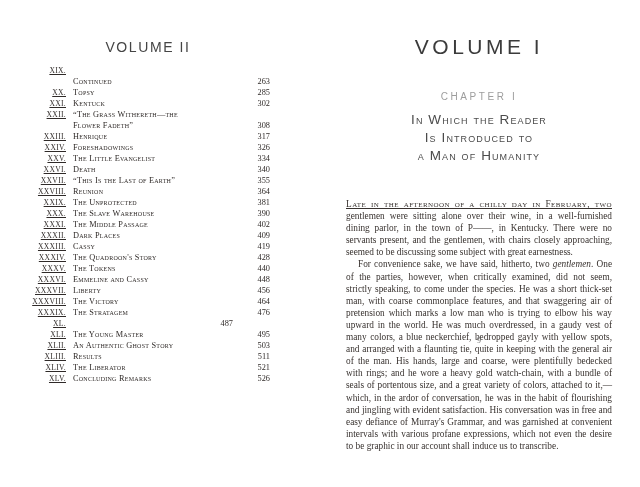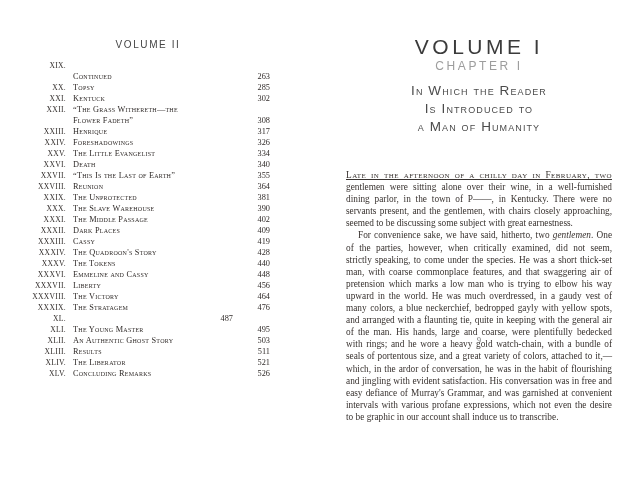--- a/index.html
+++ b/index.html
@@ -4,38 +4,38 @@
 <style>
   * { margin:0; padding:0; box-sizing:border-box; }
   html,body { width:640px; height:487px; background:#ffffff; overflow:hidden;
               font-family:"Liberation Serif", serif; }
   .spread { position:relative; width:640px; height:487px; background:#ffffff; }
 
   
   .page-left { position:absolute; left:26px; top:0; width:244px; height:487px; }
   .toc-heading { margin-top:39px; text-align:center;
                  font-family:"Liberation Sans", sans-serif;
-                 font-size:10px; letter-spacing:1.6px; font-weight:400; color:#454545; }
+                 font-size:14px; letter-spacing:1.6px; font-weight:400; color:#454545; }
   .toc { margin-top:10px; }
   .toc-row { display:grid; grid-template-columns:40px 1fr 30px; column-gap:7px;
              height:11px; line-height:11px; color:#2f2a28; }
   .toc-row.entry-gap { margin-top:0; }
-  .toc-num { text-align:right; font-size:7.6px; letter-spacing:.3px; }
+  .toc-num { text-align:right; font-size:7.6px; letter-spacing:.3px;text-decoration:underline; }
   .toc-title { font-size:8.3px; font-variant:small-caps; letter-spacing:.25px;
                white-space:nowrap; overflow:visible; }
   .toc-pageno { text-align:right; font-size:8.3px; }
 
   
   .page-right { position:absolute; left:346px; top:0; width:266px; height:358px; }
   .volume-title { margin-top:35px; text-align:center;
                   font-family:"Liberation Sans", sans-serif; font-weight:300;
                   font-size:21px; letter-spacing:3.5px; color:#3b3b3b; }
-  .chapter-label { text-align:center;
+  .chapter-label { margin-top:32px; text-align:center;
                    font-family:"Liberation Sans", sans-serif;
-                   font-size:12px; letter-spacing:2.6px; color:#9d9d9d; }
+                   font-size:10px; letter-spacing:2.6px; color:#9d9d9d; }
   .chapter-title { margin-top:9px; text-align:center;
                    font-family:"Liberation Sans", sans-serif;
                    font-variant:small-caps; font-size:13.5px; line-height:18px;
                    letter-spacing:1.1px; color:#4b4b4b; }
   .body-text { margin-top:33px; font-size:9.3px; line-height:12.1px;
                text-align:justify; color:#38322f; }
   .body-text p + p { text-indent:12px; }
   .seg-smallcaps { font-variant:small-caps; letter-spacing:.45px;text-decoration:underline; }
   .seg-italic { font-style:italic; }
   .folio { position:absolute; bottom:13px; left:0; width:100%; text-align:center;

